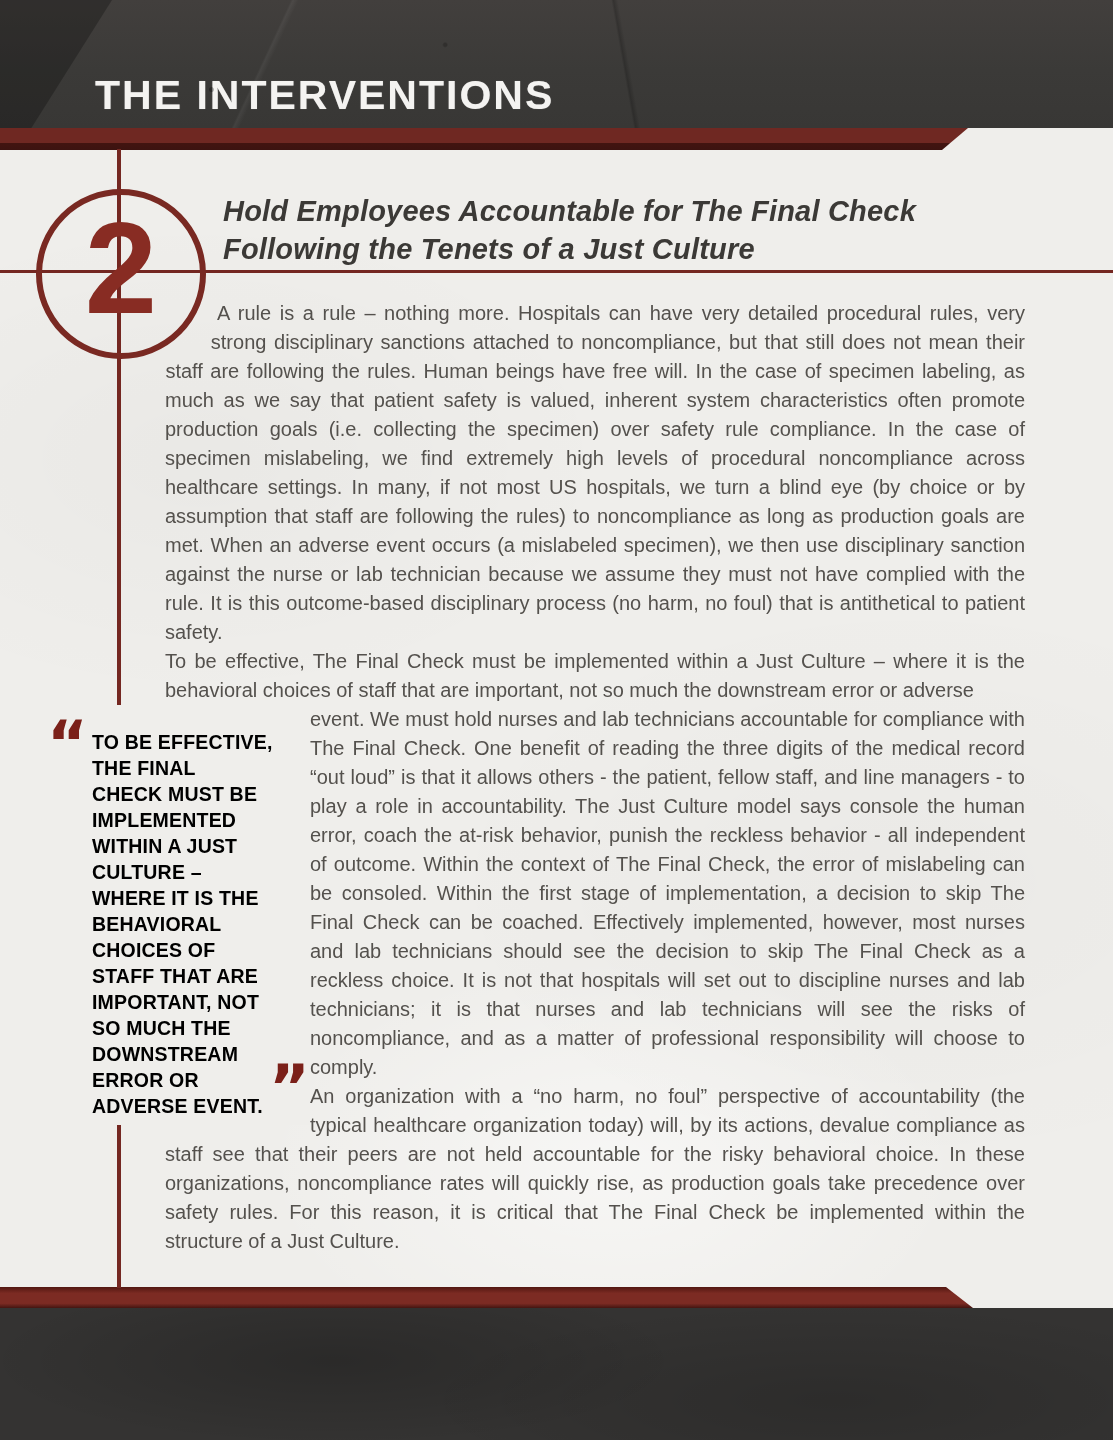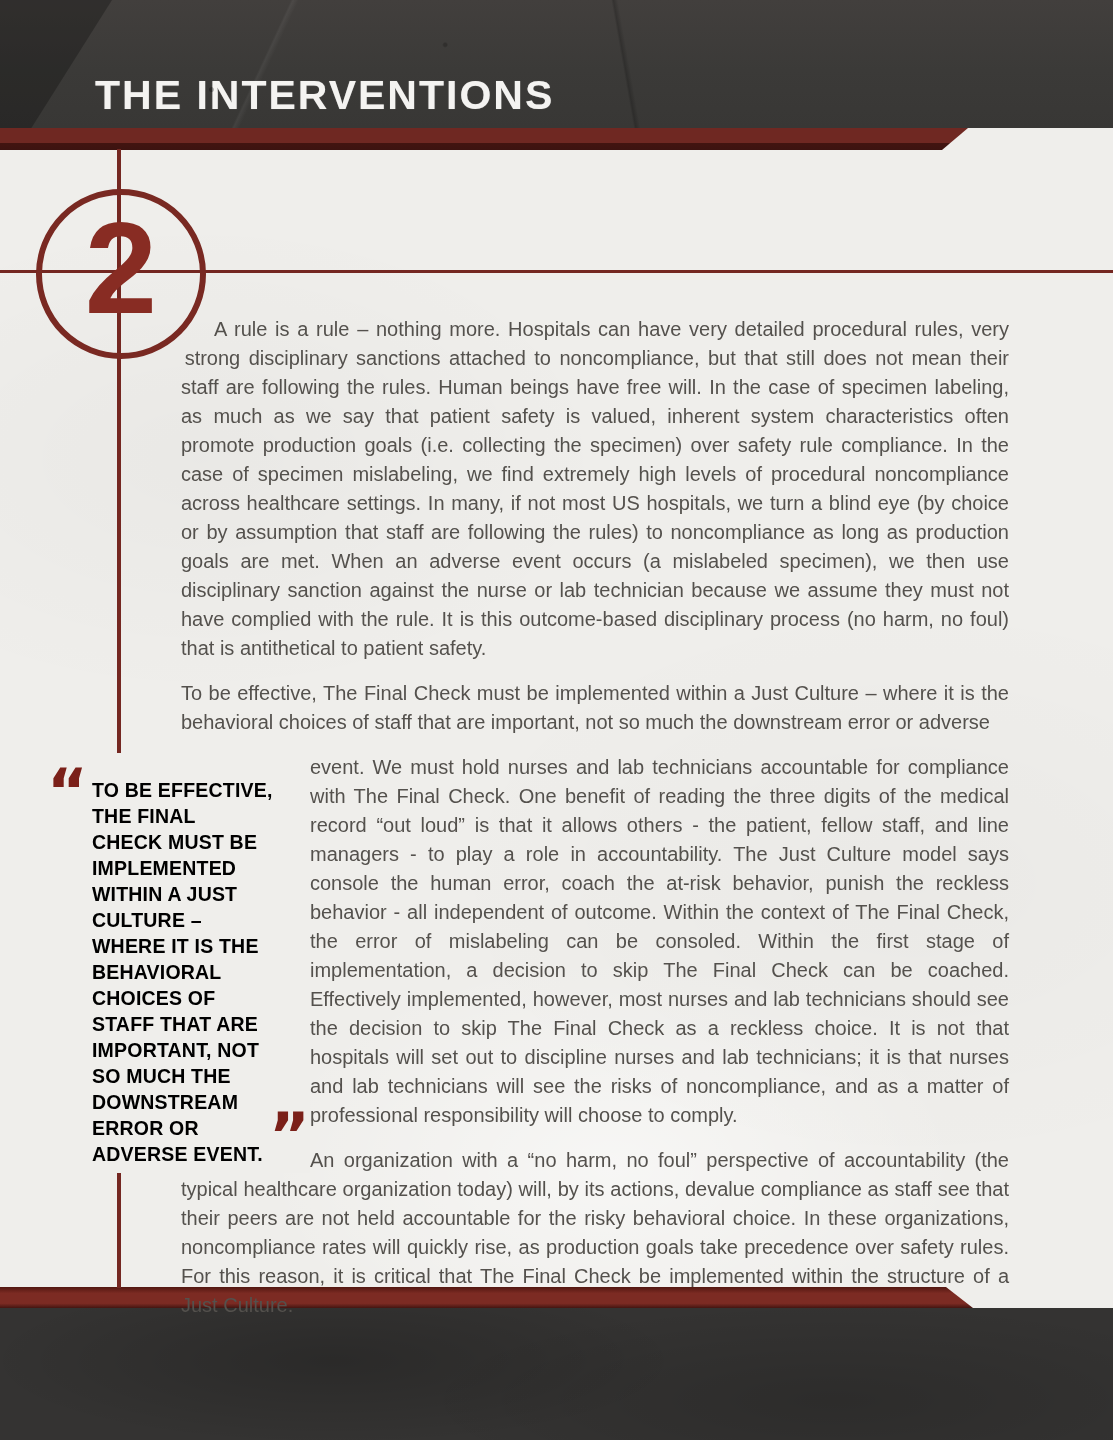--- a/index.html
+++ b/index.html
@@ -82,21 +82,21 @@
     position:absolute;left:223px;top:192px;margin:0;
     font-size:29px;line-height:38px;font-weight:bold;font-style:italic;
     color:#3b3936;white-space:pre-line;letter-spacing:.2px;
   }
   
   .content{
     position:absolute;left:45px;top:299px;width:980px;
     font-size:20px;line-height:29px;color:#54514d;
     text-align:justify;
   }
-  .content p{margin:16px;padding-left:120px;}
+  .content p{margin:0;padding-left:120px;}
   .circle-spacer{
     float:left;width:172px;height:86px;
     shape-outside:polygon(0 0,100% 0,97% 33%,70% 66%,70% 100%,0 100%);
   }
   
   .quote-float{
     float:left;position:relative;width:265px;height:420px;
     background:#efeeeb;
   }
   .quote-text{
@@ -125,20 +125,22 @@
 
   <div class="top-bar"></div>
   <div class="bottom-bar"></div>
   <div class="footer"></div>
 
   <div class="h-line"></div>
   <div class="v-line"></div>
   <div class="number-circle"></div>
   <div class="section-number">2</div>
 
+  <h2 class="section-heading">Hold Employees Accountable for The Final Check
+Following the Tenets of a Just Culture</h2>
 
   <div class="content">
     <div class="circle-spacer"></div>
     <p>A rule is a rule – nothing more. Hospitals can have very detailed procedural rules, very strong disciplinary sanctions attached to noncompliance, but that still does not mean their staff are following the rules. Human beings have free will. In the case of specimen labeling, as much as we say that patient safety is valued, inherent system characteristics often promote production goals (i.e. collecting the specimen) over safety rule compliance. In the case of specimen mislabeling, we find extremely high levels of procedural noncompliance across healthcare settings. In many, if not most US hospitals, we turn a blind eye (by choice or by assumption that staff are following the rules) to noncompliance as long as production goals are met. When an adverse event occurs (a mislabeled specimen), we then use disciplinary sanction against the nurse or lab technician because we assume they must not have complied with the rule. It is this outcome-based disciplinary process (no harm, no foul) that is antithetical to patient safety.</p>
     <p>To be effective, The Final Check must be implemented within a Just Culture – where it is the behavioral choices of staff that are important, not so much the downstream error or adverse</p>
     <aside class="quote-float">
       <span class="quote-mark open-quote">“</span>
       <div class="quote-text">TO BE EFFECTIVE,
 THE FINAL
 CHECK MUST BE

